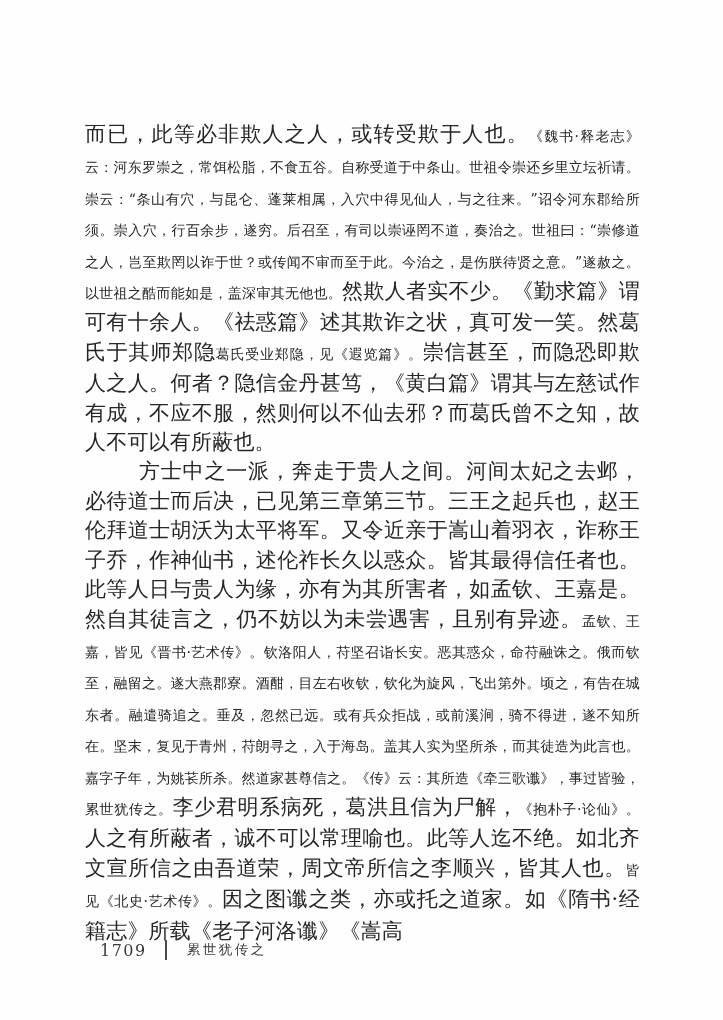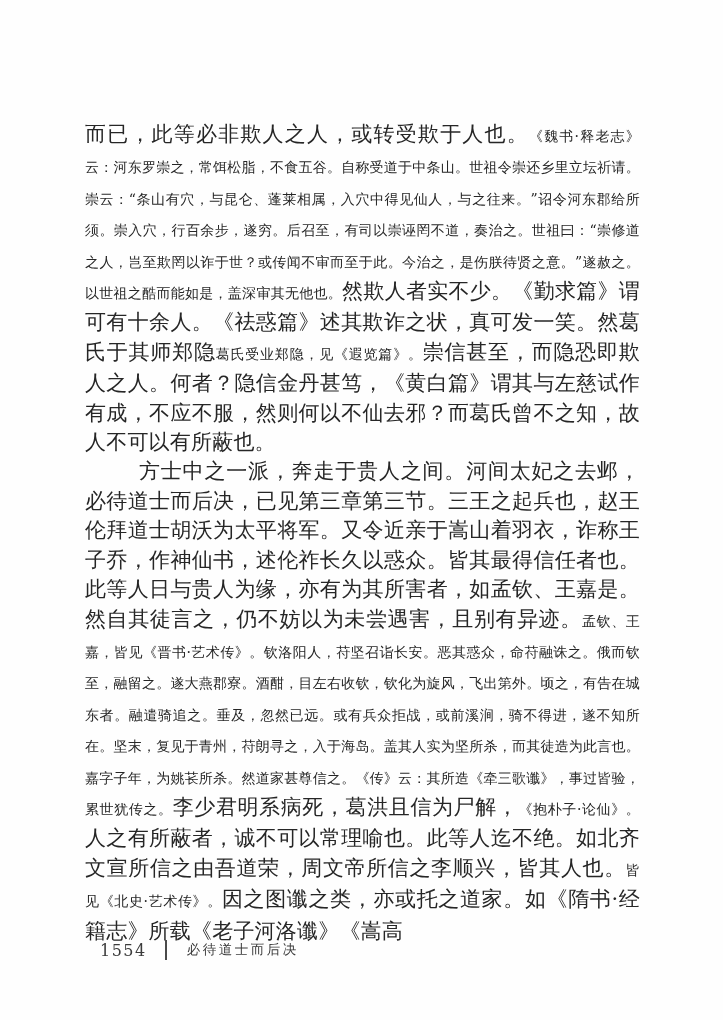--- a/index.html
+++ b/index.html
@@ -67,18 +67,18 @@
 <body>
 
 <div class="page">
 
   <div class="text-body">
       <p class="para"><span class="lg">而已，此等必非欺人之人，或转受欺于人也。</span><span class="sm">《魏书·释老志》云：河东罗崇之，常饵松脂，不食五谷。自称受道于中条山。世祖令崇还乡里立坛祈请。崇云：“条山有穴，与昆仑、蓬莱相属，入穴中得见仙人，与之往来。”诏令河东郡给所须。崇入穴，行百余步，遂穷。后召至，有司以崇诬罔不道，奏治之。世祖曰：“崇修道之人，岂至欺罔以诈于世？或传闻不审而至于此。今治之，是伤朕待贤之意。”遂赦之。以世祖之酷而能如是，盖深审其无他也。</span><span class="lg">然欺人者实不少。《勤求篇》谓可有十余人。《祛惑篇》述其欺诈之状，真可发一笑。然葛氏于其师郑隐</span><span class="sm">葛氏受业郑隐，见《遐览篇》。</span><span class="lg">崇信甚至，而隐恐即欺人之人。何者？隐信金丹甚笃，《黄白篇》谓其与左慈试作有成，不应不服，然则何以不仙去邪？而葛氏曾不之知，故人不可以有所蔽也。</span></p>
       <p class="para indent"><span class="lg">方士中之一派，奔走于贵人之间。河间太妃之去邺，必待道士而后决，已见第三章第三节。三王之起兵也，赵王伦拜道士胡沃为太平将军。又令近亲于嵩山着羽衣，诈称王子乔，作神仙书，述伦祚长久以惑众。皆其最得信任者也。此等人日与贵人为缘，亦有为其所害者，如孟钦、王嘉是。然自其徒言之，仍不妨以为未尝遇害，且别有异迹。</span><span class="sm">孟钦、王嘉，皆见《晋书·艺术传》。钦洛阳人，苻坚召诣长安。恶其惑众，命苻融诛之。俄而钦至，融留之。遂大燕郡寮。酒酣，目左右收钦，钦化为旋风，飞出第外。顷之，有告在城东者。融遣骑追之。垂及，忽然已远。或有兵众拒战，或前溪涧，骑不得进，遂不知所在。坚末，复见于青州，苻朗寻之，入于海岛。盖其人实为坚所杀，而其徒造为此言也。嘉字子年，为姚苌所杀。然道家甚尊信之。《传》云：其所造《牵三歌谶》，事过皆验，累世犹传之。</span><span class="lg">李少君明系病死，葛洪且信为尸解，</span><span class="sm">《抱朴子·论仙》。</span><span class="lg">人之有所蔽者，诚不可以常理喻也。此等人迄不绝。如北齐文宣所信之由吾道荣，周文帝所信之李顺兴，皆其人也。</span><span class="sm">皆见《北史·艺术传》。</span><span class="lg">因之图谶之类，亦或托之道家。如《隋书·经籍志》所载《老子河洛谶》《嵩高</span></p>
     </div>
 
   <div class="footer">
-    <span class="page-num">1554</span>
+    <span class="page-num">1709</span>
     <span class="footer-divider"></span>
-    <span class="book-title">必待道士而后决</span>
+    <span class="book-title">累世犹传之</span>
   </div>
 
 </div>
 
 </body></html>

